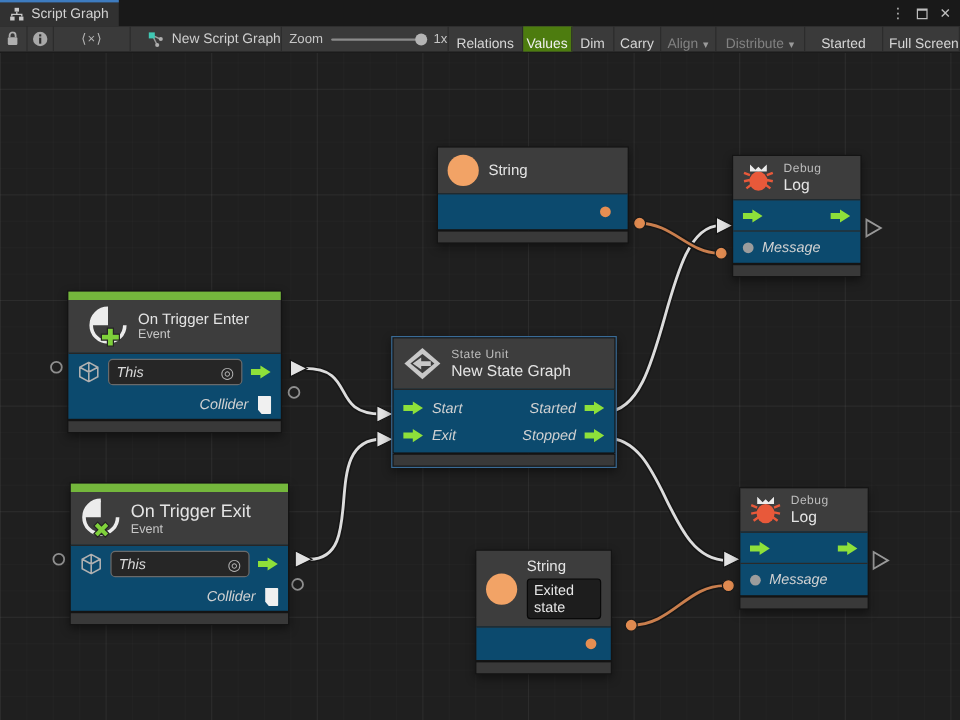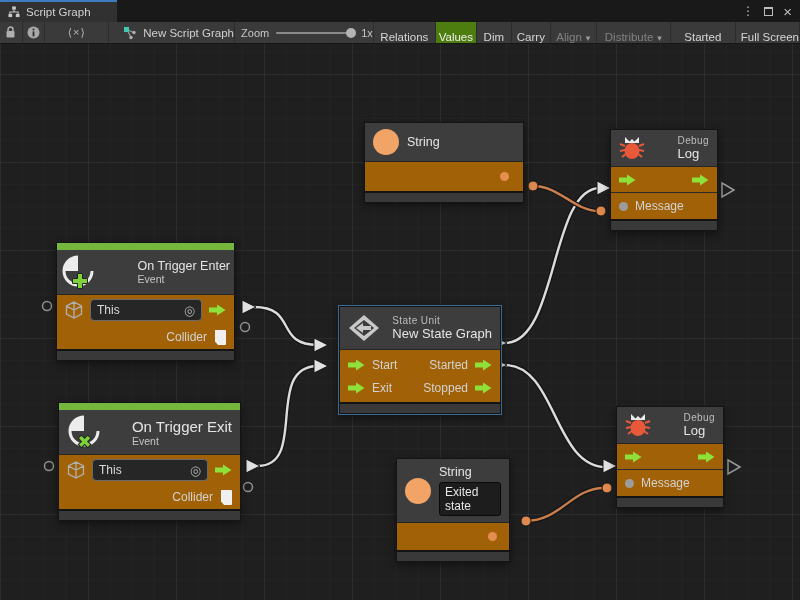--- a/index.html
+++ b/index.html
@@ -2,21 +2,21 @@
 <html><head>
 <meta charset="utf-8">
 <style>
   * { margin:0; padding:0; box-sizing:border-box; }
   html,body { width:800px; height:600px; overflow:hidden; background:#1f1f1f;
     font-family:"Liberation Sans","DejaVu Sans",sans-serif; }
 
   
   .tabbar { position:absolute; left:0; top:0; width:800px; height:22px;
     background:#191919; display:flex; align-items:stretch; z-index:5; }
-  .tab { display:flex; align-items:center; gap:6px; padding:0 26px 0 8px;
+  .tab { display:flex; align-items:center; gap:6px; padding:0 8px 0 8px;
     background:#313131; border-top:2px solid #3e7cc0; color:#d2d2d2; font-size:11.5px; }
   .tab-spacer { flex:1; }
   .winctl { display:flex; align-items:center; gap:10px; padding-right:8px; color:#bdbdbd; }
   .winctl .glyph { font-size:12px; line-height:1; cursor:default; }
   .maxbox { width:9px; height:9px; border:1px solid #bdbdbd; border-top:2px solid #bdbdbd; display:inline-block; }
 
   
   .toolbar { position:absolute; left:0; top:22px; width:800px; height:22px;
     background:#3a3a3a; display:flex; align-items:stretch; z-index:5;
     border-bottom:1px solid #161616; color:#d6d6d6; font-size:11.5px; }
@@ -47,22 +47,22 @@
     background-position:0 30px, 0 0, 0 8px, 0 0; }
 
   .wirelayer { position:absolute; left:0; top:0; width:800px; height:600px; z-index:1; }
 
   
   .node { position:absolute; z-index:2; filter:drop-shadow(0 3px 4px rgba(0,0,0,0.45)); }
   .node .main { box-shadow:0 0 0 1px #141414; }
   .node .ftr { height:9px; background:#393939; margin-top:2px; box-shadow:0 0 0 1px #141414; }
   .node.selected { box-shadow:0 0 0 2px #3a6b96; }
   .greenbar { height:7px; background:#74b73c; }
-  .hdr { background:#3d3d3d; display:flex; align-items:center; gap:8px; padding:6px 8px;justify-content:space-between; }
-  .body { background:#a16207; border-top:1px solid #262626; }
+  .hdr { background:#3d3d3d; display:flex; align-items:center; gap:8px; padding:6px 8px; }
+  .body { background:#0c4a6e; border-top:1px solid #262626;font-style:italic; }
   .prow { display:flex; align-items:center; gap:7px; padding:0 8px; }
   .kind { font-size:10px; color:#bdbdbd; letter-spacing:.4px; }
   .title { font-size:13px; color:#e4e4e4; }
   .sub { font-size:10.5px; color:#c6c6c6; }
   .plabel { font-size:12px; color:#d2d2d2; }
   .spacer { flex:1; }
 
   .orange-ball { width:26px; height:26px; border-radius:50%; background:#f2a366; flex:none; }
   .port-dot-orange { width:9px; height:9px; border-radius:50%; background:#e58e52; }
   .port-dot-gray { width:9px; height:9px; border-radius:50%; background:#9c9c9c; flex:none; }
@@ -258,21 +258,21 @@
         <span class="plabel">Message</span>
       </div>
     </div>
   </div>
   <div class="ftr"></div>
 </div>
 
 <div class="node" style="left:57px; top:243px; width:177px;">
   <div class="main">
     <div class="greenbar"></div>
-    <div class="hdr" style="padding:4px 4px;">
+    <div class="hdr" style="padding:4px 16px;">
       <svg width="34" height="36" viewBox="0 0 34 36">
         <path d="M17,17 L17,3 A14,14 0 0 0 3,17 Z" fill="#ececec"></path>
         <path d="M31,17 A14,14 0 1 1 17,3" fill="none" stroke="#ececec" stroke-width="3"></path>
         <path d="M16.5,19.5 h5 v5 h5 v5 h-5 v5 h-5 v-5 h-5 v-5 h5 Z" fill="#7fd13b" stroke="#242424" stroke-width="1"></path>
       </svg>
       <div>
         <div class="title" style="font-size:12.5px;">On Trigger Enter</div>
         <div class="sub">Event</div>
       </div>
     </div>
@@ -293,21 +293,21 @@
         <span class="plabel">Collider</span>
         <svg width="12" height="15" viewBox="0 0 12 15">
           <path d="M1,0 H11 Q12,0 12,1 V14 Q12,15 11,15 H4 L1,11.5 Z" fill="#f0f0f0"></path>
         </svg>
       </div>
     </div>
   </div>
   <div class="ftr"></div>
 </div>
 
-<div class="node selected" style="left:340px; top:282px; width:160px;margin-top:25px;">
+<div class="node selected" style="left:328px; top:282px; width:184px;">
   <div class="main">
     <div class="hdr" style="padding:7px 8px;">
       <svg width="32" height="28" viewBox="0 0 32 28">
         <polygon points="16,1 31,14 16,27 1,14" fill="#c8c8c8"></polygon>
         <polygon points="16,6 26,14 16,22 6,14" fill="#3d3d3d"></polygon>
         <polygon points="8,14 15,9 15,12 23,12 23,16 15,16 15,19" fill="#c8c8c8"></polygon>
       </svg>
       <div>
         <div class="kind">State Unit</div>
         <div class="title">New State Graph</div>

